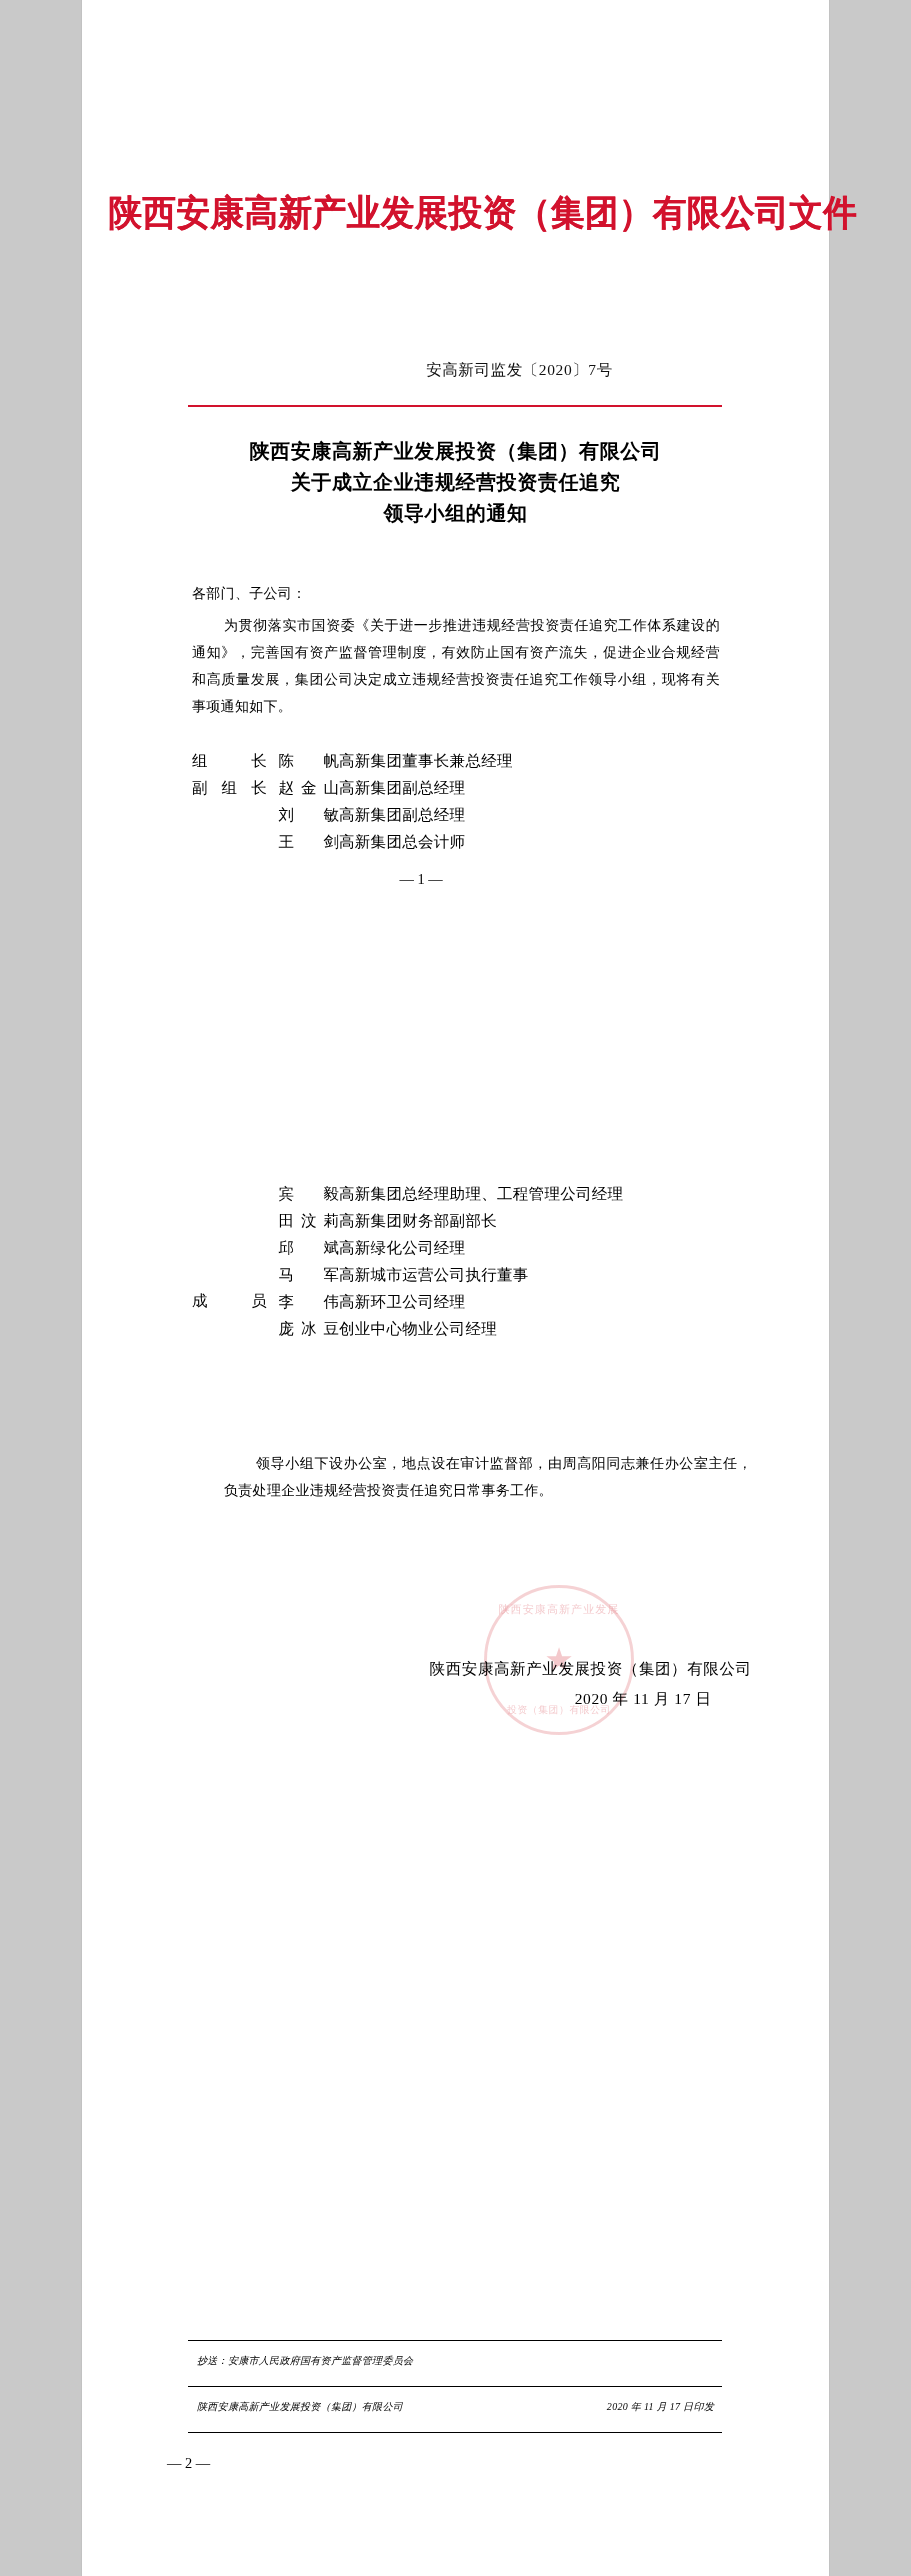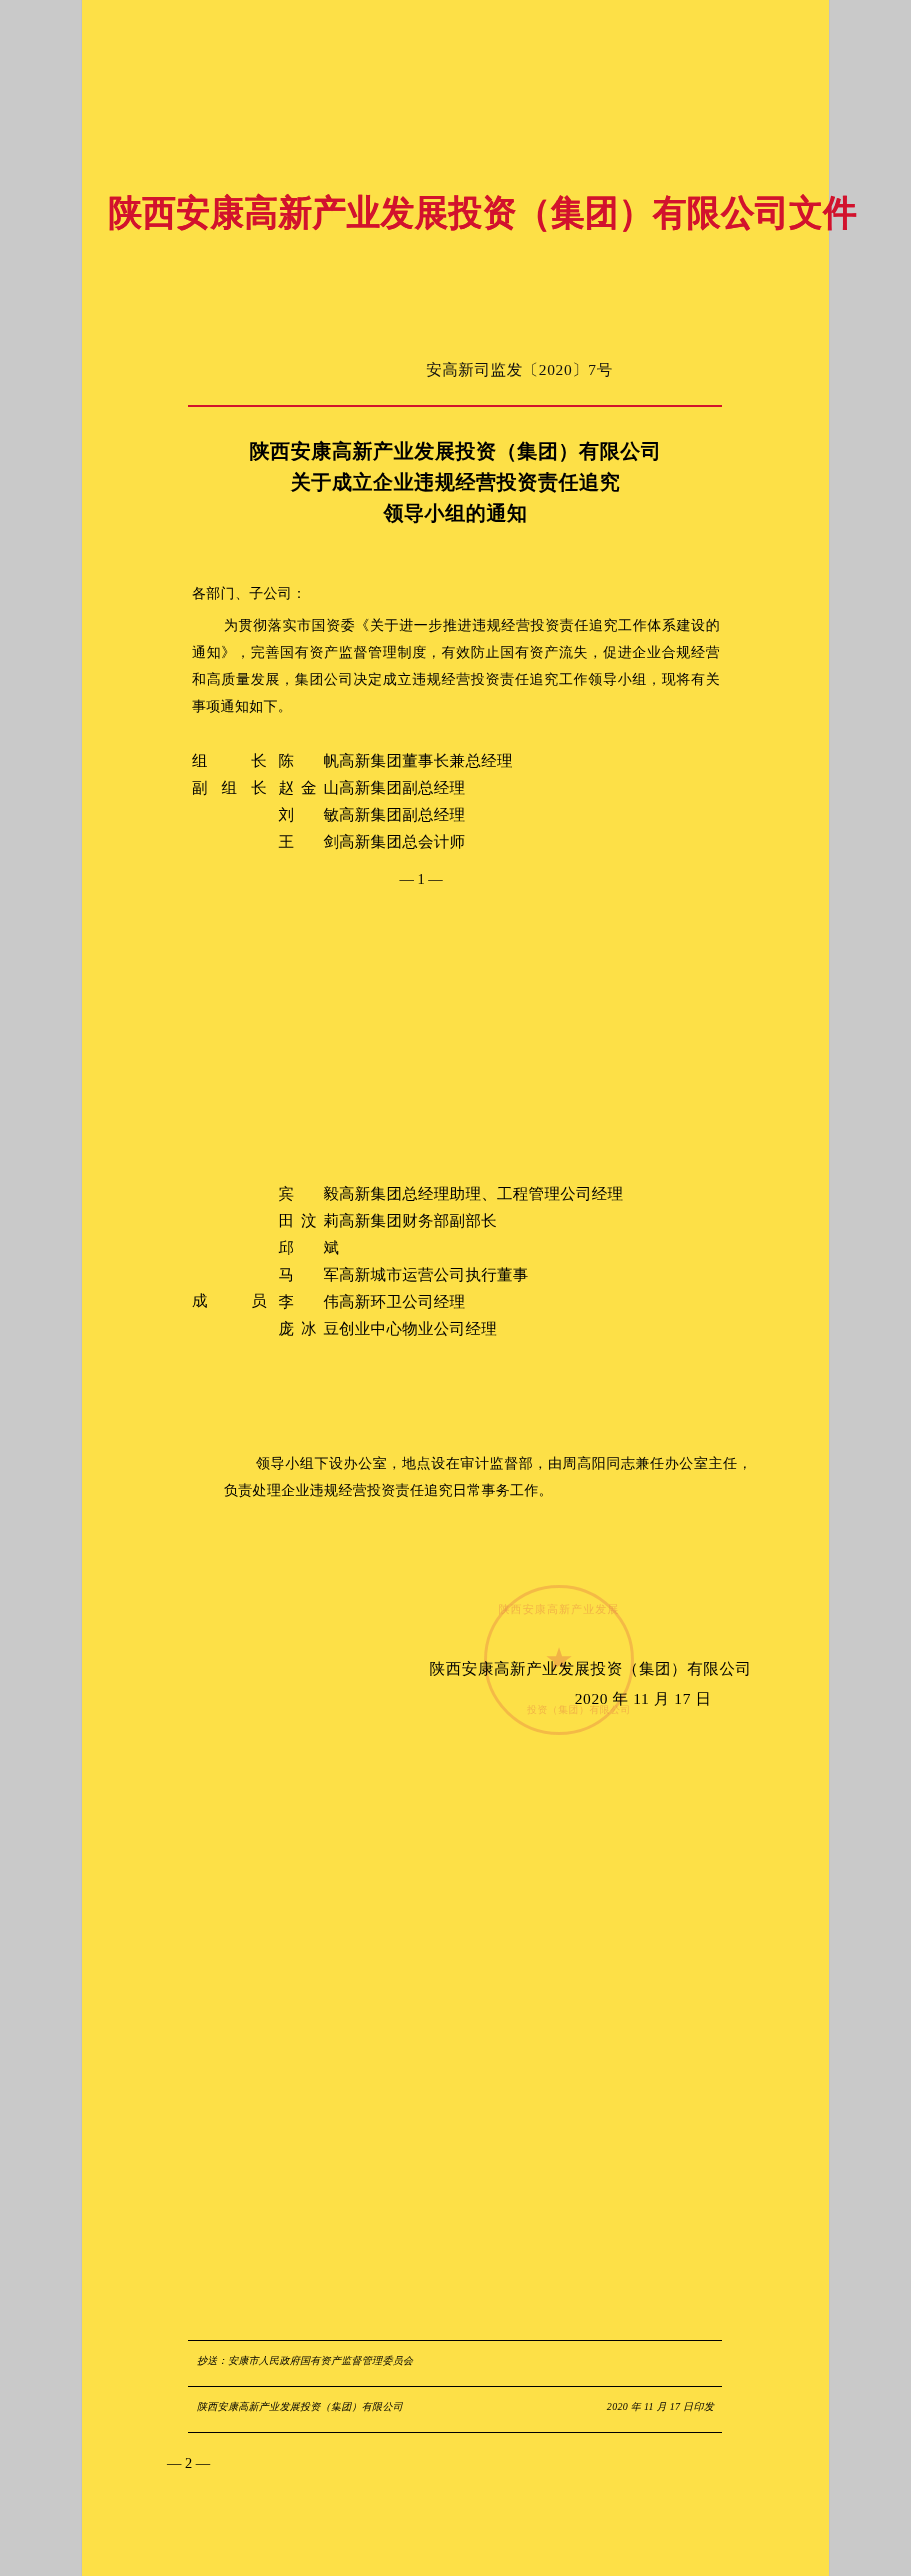--- a/index.html
+++ b/index.html
@@ -16,21 +16,21 @@
     position: relative;
     background: #c9c9c9;
     overflow: hidden;
   }
   .sheet {
     position: absolute;
     left: 82px;
     top: 0px;
     width: 747px;
     height: 2576px;
-    background: #fde047;
+    background: #ffffff;
     box-shadow: 0 0 0 0.6px #bdbdbd;
   }
   .doc-inner {
     position: absolute;
     left: 0;
     top: 0;
     width: 747px;
   }
 
   
@@ -207,21 +207,21 @@
     width: 100%;
     text-align: center;
     font-size: 11px;
     color: rgba(214, 60, 70, 0.5);
     letter-spacing: 1.1px;
   }
   .seal .seal-bottom {
     position: absolute;
     left: 0; bottom: 15px;
     width: 100%;
-    text-align: right;
+    text-align: center;
     font-size: 9.8px;
     color: rgba(214, 60, 70, 0.5);
     letter-spacing: 0.6px;
   }
 
   
   .rule {
     position: absolute;
     left: 106px;
     width: 534px;
@@ -316,20 +316,21 @@
           <span class="title">高新集团总经理助理、工程管理公司经理</span>
         </div>
         <div class="row">
           <span class="role"></span>
           <span class="name">田汶莉</span>
           <span class="title">高新集团财务部副部长</span>
         </div>
         <div class="row">
           <span class="role"></span>
           <span class="name">邱斌</span>
+          <span class="title">高新绿化公司经理</span>
         </div>
         <div class="row">
           <span class="role"></span>
           <span class="name">马军</span>
           <span class="title">高新城市运营公司执行董事</span>
         </div>
         <div class="row">
           <span class="role"></span>
           <span class="name">李伟</span>
           <span class="title">高新环卫公司经理</span>

